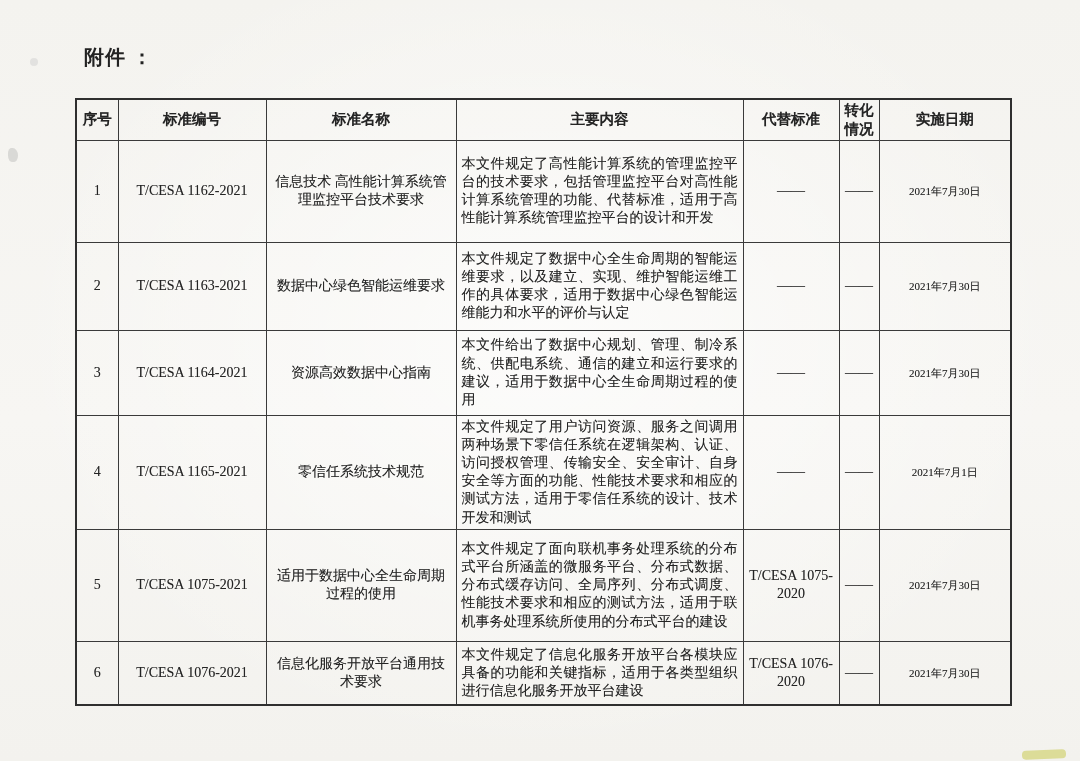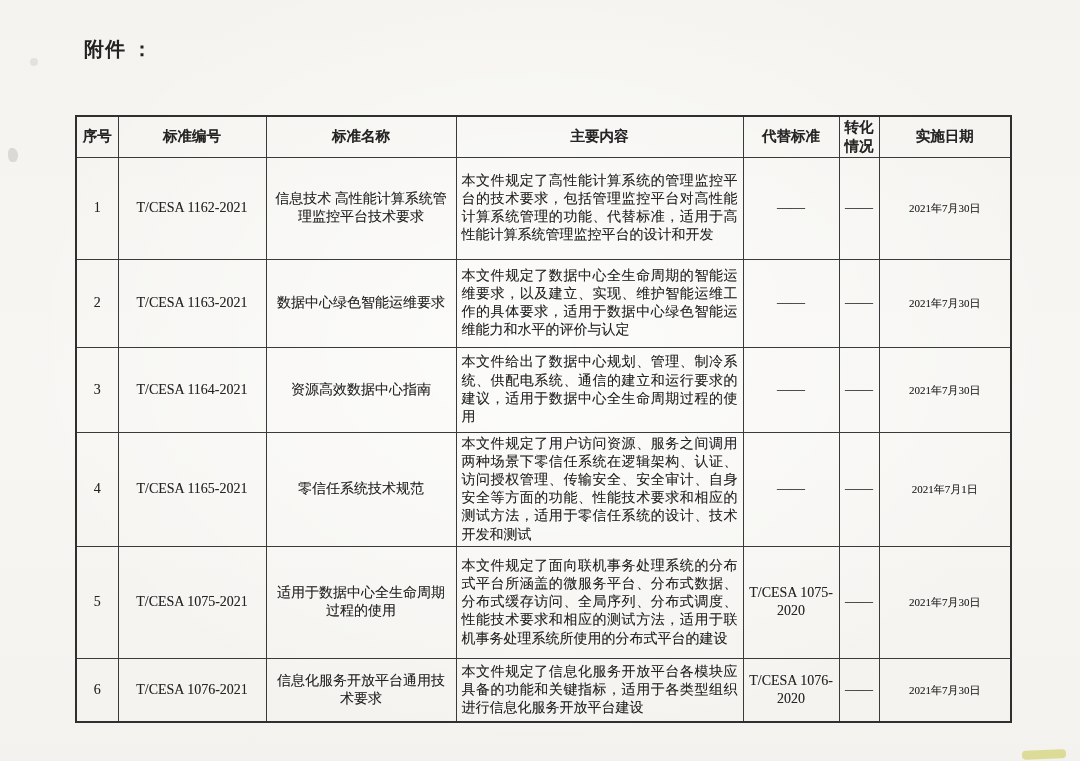--- a/index.html
+++ b/index.html
@@ -16,41 +16,41 @@
     position: relative;
     width: 1080px;
     height: 761px;
     background:
       radial-gradient(ellipse at 50% 45%, rgba(255,255,255,0.65), rgba(0,0,0,0) 70%),
       linear-gradient(180deg, #f4f3ef 0%, #f7f6f3 55%, #f3f2ee 100%);
   }
   .attachment-label {
     position: absolute;
     left: 84px;
-    top: 36px;
+    top: 44px;
     font-size: 20px;
     font-weight: bold;
     letter-spacing: 1px;
     color: #222;
   }
   .doc-title {
     position: absolute;
     left: 75px;
     top: 84px;
     width: 935px;
     text-align: center;
     font-size: 18px;
     font-weight: bold;
     color: #1e1e1e;
     letter-spacing: 0.5px;
   }
   table.standards {
     position: absolute;
     left: 75px;
-    top: 115px;
+    top: 98px;
     width: 935px;
     border-collapse: collapse;
     table-layout: fixed;
     font-size: 14px;
     color: #242424;
     border: 2px solid #2f2f2f;
   }
   table.standards th, table.standards td {
     border: 1px solid #3a3a3a;
     padding: 2px 5px;

